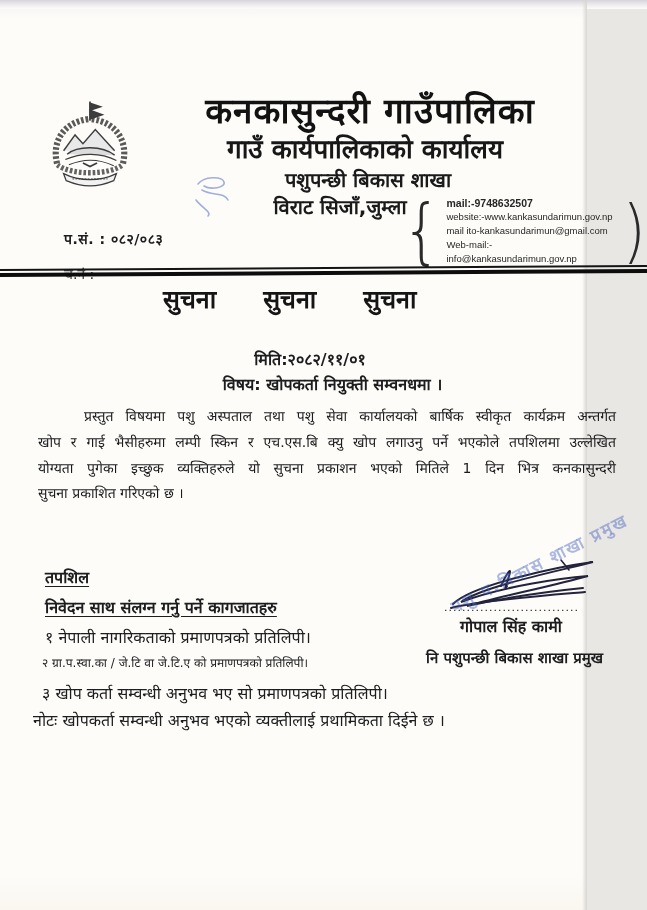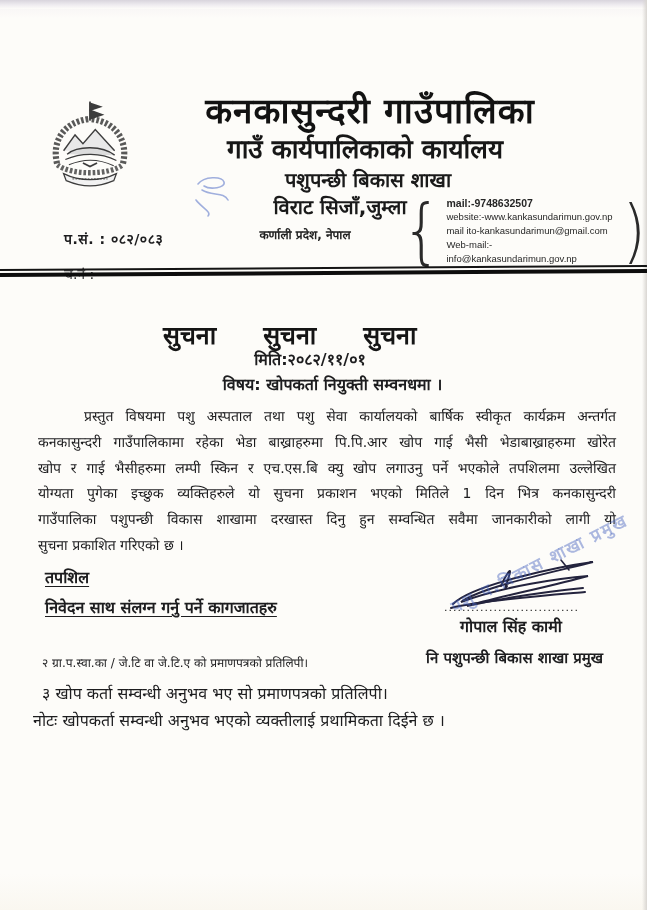--- a/index.html
+++ b/index.html
@@ -4,21 +4,21 @@
 <style>
   * { margin: 0; padding: 0; box-sizing: border-box; }
   html, body { width: 647px; height: 910px; }
   body {
     font-family: "DejaVu Sans", sans-serif;
     background: #e9e7e4;
     overflow: hidden;
   }
   .page {
     position: relative;
-    width: 647px; height: 910px;
+    width: 587px; height: 910px;
     background: linear-gradient(180deg, #f4f1f3 0%, #fdfcf9 2%, #fdfcf9 96%, #faf7f0 100%);
     color: #1d1d1f;
   }
   .top-edge {
     position: absolute; left: 0; top: 0; width: 647px; height: 9px;
     background: linear-gradient(180deg, #d8d4dc 0%, #efecf0 55%, #fdfcf9 100%);
   }
   .right-edge {
     position: absolute; right: 0; top: 0; width: 5px; height: 910px;
     background: linear-gradient(270deg, #d9d6d2 0%, rgba(253,252,249,0) 100%);
@@ -60,21 +60,21 @@
   .rule {
     left: 0px; top: 267px; width: 647px; height: 9px;
     transform: rotate(-0.35deg);
   }
   .rule .thin  { height: 2px; background: #141414; margin-bottom: 2px; }
   .rule .thick { height: 4px; background: #0d0d0d; }
 
   .notice-row {
     left: 163px; top: 281px; width: 330px;
     display: flex; gap: 47px;
-    font-size: 25px; font-weight: 600; color: #151515; margin-top: 36px;
+    font-size: 25px; font-weight: 600; color: #151515;
   }
 
   .date-line    { left: 0; top: 348px; width: 620px; text-align: center; font-size: 16px; font-weight: 600; }
   .subject-line { left: 0; top: 373px; width: 665px; text-align: center; font-size: 16px; font-weight: 600; }
 
   .body-block { left: 38px; top: 404px; width: 578px; font-size: 14px; color: #1b1b1d; }
   .body-line { height: 25.8px; line-height: 25.8px; text-align: justify; text-align-last: justify; white-space: nowrap; }
   .body-line.first { text-indent: 46px; }
   .body-line.last { text-align-last: left; }
 
@@ -138,21 +138,20 @@
       <path d="M10,14 C16,6 34,6 36,12 C38,18 22,20 16,16"></path>
       <path d="M14,20 C24,26 36,22 40,30"></path>
       <path d="M8,30 C14,38 24,42 20,46"></path>
     </g>
   </svg>
 
   <div class="abs h-muni">कनकासुन्दरी गाउँपालिका</div>
   <div class="abs h-office">गाउँ कार्यपालिकाको कार्यालय</div>
   <div class="abs h-dept">पशुपन्छी बिकास शाखा</div>
   <div class="abs h-addr">विराट सिजाँ,जुम्ला</div>
-  <div class="abs h-prov">कर्णाली प्रदेश, नेपाल</div>
 
   <div class="abs ref-ps">प.सं. : ०८२/०८३</div>
   <div class="abs ref-cn">च.नं :-</div>
 
   <div class="abs contact">
     <span class="brace">{</span>
     <div class="lines">
       <div class="ph">mail:-9748632507</div>
       <div>website:-www.kankasundarimun.gov.np</div>
       <div>mail ito-kankasundarimun@gmail.com</div>
@@ -170,29 +169,28 @@
     <span>सुचना</span>
     <span>सुचना</span>
     <span>सुचना</span>
   </div>
 
   <div class="abs date-line">मिति:२०८२/११/०१</div>
   <div class="abs subject-line">विषय: खोपकर्ता नियुक्ती सम्वनधमा ।</div>
 
   <div class="abs body-block">
     <div class="body-line first">प्रस्तुत विषयमा पशु अस्पताल तथा पशु सेवा कार्यालयको  बार्षिक स्वीकृत कार्यक्रम अन्तर्गत</div>
-    <div class="body-line">कनकासुन्दरी गाउँपालिकामा रहेका भेडा बाख्राहरुमा पि.पि.आर खोप गाई भैसी भेडाबाख्राहरुमा खोरेत</div>
     <div class="body-line">खोप र गाई भैसीहरुमा लम्पी स्किन र एच.एस.बि क्यु खोप लगाउनु पर्ने भएकोले तपशिलमा उल्लेखित</div>
     <div class="body-line">योग्यता पुगेका इच्छुक व्यक्तिहरुले यो सुचना प्रकाशन भएको मितिले 1 दिन भित्र कनकासुन्दरी</div>
-    <div class="body-line">गाउँपालिका पशुपन्छी विकास शाखामा दरखास्त दिनु हुन सम्वन्धित सवैमा जानकारीको लागी यो</div>
     <div class="body-line last">सुचना प्रकाशित गरिएको छ ।</div>
   </div>
 
   <div class="abs tapasil u">तपशिल</div>
   <div class="abs tapasil-sub u">निवेदन साथ संलग्न गर्नु पर्ने कागजातहरु</div>
+  <div class="abs doc-item-1">१ नेपाली नागरिकताको प्रमाणपत्रको प्रतिलिपी।</div>
   <div class="abs doc-item-2">२ ग्रा.प.स्वा.का / जे.टि वा जे.टि.ए को प्रमाणपत्रको प्रतिलिपी।</div>
   <div class="abs doc-item-3">३ खोप कर्ता सम्वन्धी अनुभव भए सो प्रमाणपत्रको प्रतिलिपी।</div>
   <div class="abs note-line">नोटः खोपकर्ता सम्वन्धी अनुभव भएको व्यक्तीलाई प्रथामिकता दिईने छ ।</div>
 
   <svg class="abs sig-svg" viewBox="0 0 165 60">
     <g fill="none" stroke="#23233d" stroke-width="2" stroke-linecap="round">
       <path d="M10,48 C30,28 120,10 150,6 C120,14 40,30 18,46 C60,30 120,22 145,20 C110,30 50,42 24,50 C70,40 120,34 140,32"></path>
       <path d="M58,30 C62,20 70,8 66,20 C64,28 60,36 64,30"></path>
       <path d="M8,52 C40,44 120,38 142,36"></path>
       <path d="M118,4 L126,14" stroke-width="1.6"></path>

